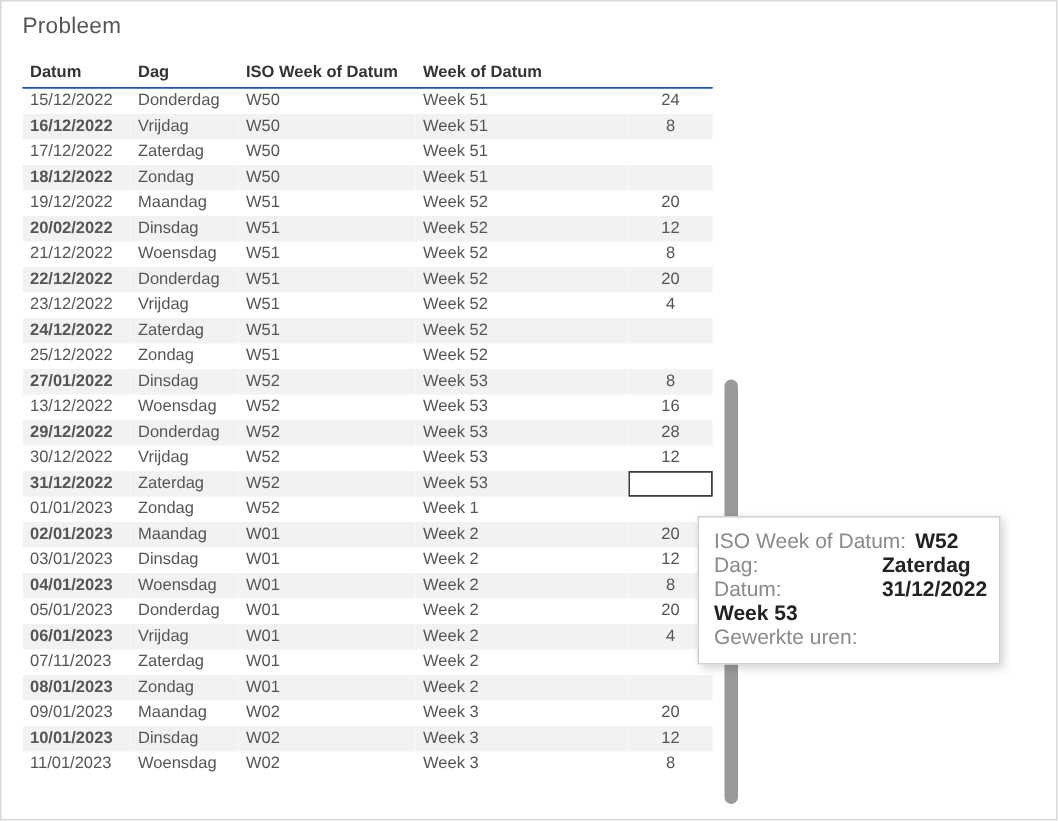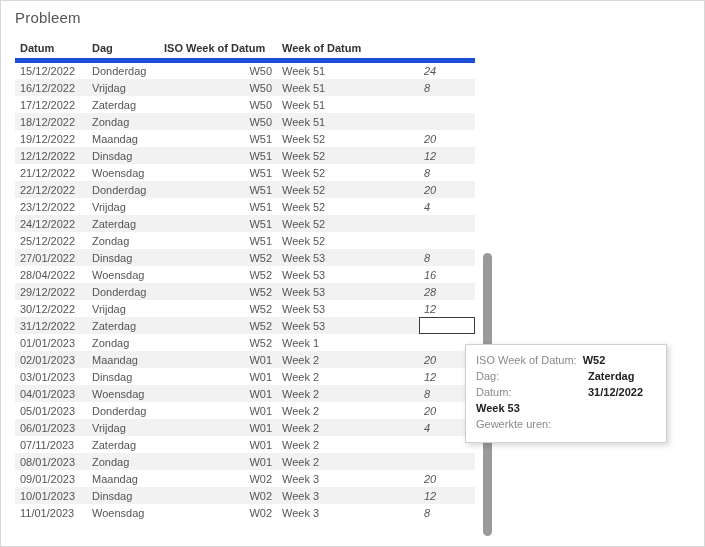--- a/index.html
+++ b/index.html
@@ -44,21 +44,21 @@
     width: 460px;
     table-layout: fixed;
     font-size: 11px;
   }
   table.data th {
     text-align: left;
     font-weight: bold;
     font-size: 11px;
     color: #333333;
     padding: 3px 5px 4px 5px;
-    border-bottom: 5px solid #1d4ed8;
+    border-bottom: 1px solid #1d4ed8;
     vertical-align: bottom;
     background: #ffffff;
   }
   table.data td {
     padding: 2px 5px;
     font-size: 11px;
     color: #555555;
     border: none;
     height: 17px;
     box-sizing: border-box;
@@ -68,37 +68,35 @@
   td.c-datum {
     color: #333333;
     border-right: 1px solid #eaeaea;
   }
   td.c-dag {
     color: #9a9a9a;
   }
   td.c-iso {
     color: #555555;
     border-left: 1px solid #eaeaea;
-    text-align: right;
   }
   td.c-week {
     color: #8f8f8f;
     border-left: 1px solid #eaeaea;
   }
   td.c-uren {
-    text-align: left;
+    text-align: center;
     color: #444444;
     border-left: 1px solid #eaeaea;
     padding-right: 8px;
-    font-style: italic;
   }
   tr.band td {
     background: #f2f2f2;
   }
-  tr.band td.c-datum { background: #f2f2f2; }
+  tr.band td.c-datum { background: #f2f2f2; font-weight: bold; }
   .col-datum { width: 72px; }
   .col-dag { width: 72px; }
   .col-iso { width: 118px; }
   .col-week { width: 142px; }
   .col-uren { width: 56px; }
 
   .cell-selected {
     outline: 1px solid #3b3b3b;
     outline-offset: -1px;
     background: #ffffff !important;
@@ -126,21 +124,21 @@
   .tooltip {
     position: absolute;
     left: 464px;
     top: 343px;
     width: 202px;
     background: #ffffff;
     border: 1px solid #d0d0d0;
     box-shadow: 2px 2px 6px rgba(0,0,0,0.18);
     padding: 8px 10px 9px 10px;
     box-sizing: border-box;
-    font-size: 11px;
+    font-size: 14px;
   }
   .tooltip .row {
     display: flex;
     line-height: 15px;
     margin-bottom: 1px;
   }
   .tooltip .lbl {
     color: #8a8a8a;
     flex: 0 0 112px;
     white-space: nowrap;
@@ -210,21 +208,21 @@
             <td class="c-uren"></td>
           </tr>
           <tr>
             <td class="c-datum">19/12/2022</td>
             <td class="c-dag">Maandag</td>
             <td class="c-iso">W51</td>
             <td class="c-week">Week 52</td>
             <td class="c-uren">20</td>
           </tr>
           <tr class="band">
-            <td class="c-datum">12/12/2022</td>
+            <td class="c-datum">20/02/2022</td>
             <td class="c-dag">Dinsdag</td>
             <td class="c-iso">W51</td>
             <td class="c-week">Week 52</td>
             <td class="c-uren">12</td>
           </tr>
           <tr>
             <td class="c-datum">21/12/2022</td>
             <td class="c-dag">Woensdag</td>
             <td class="c-iso">W51</td>
             <td class="c-week">Week 52</td>
@@ -259,21 +257,21 @@
             <td class="c-uren"></td>
           </tr>
           <tr class="band">
             <td class="c-datum">27/01/2022</td>
             <td class="c-dag">Dinsdag</td>
             <td class="c-iso">W52</td>
             <td class="c-week">Week 53</td>
             <td class="c-uren">8</td>
           </tr>
           <tr>
-            <td class="c-datum">28/04/2022</td>
+            <td class="c-datum">13/12/2022</td>
             <td class="c-dag">Woensdag</td>
             <td class="c-iso">W52</td>
             <td class="c-week">Week 53</td>
             <td class="c-uren">16</td>
           </tr>
           <tr class="band">
             <td class="c-datum">29/12/2022</td>
             <td class="c-dag">Donderdag</td>
             <td class="c-iso">W52</td>
             <td class="c-week">Week 53</td>

